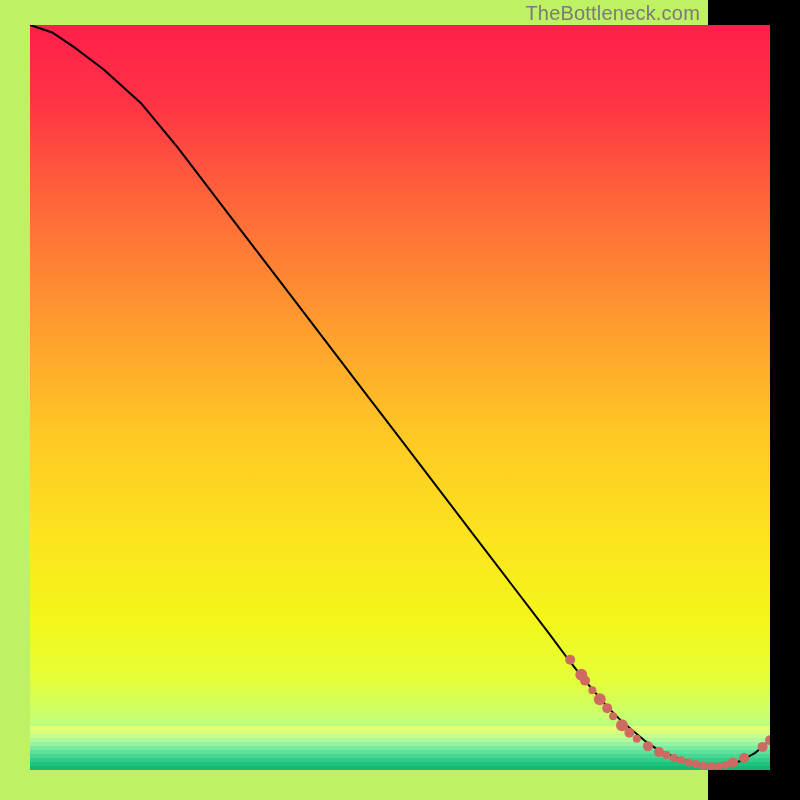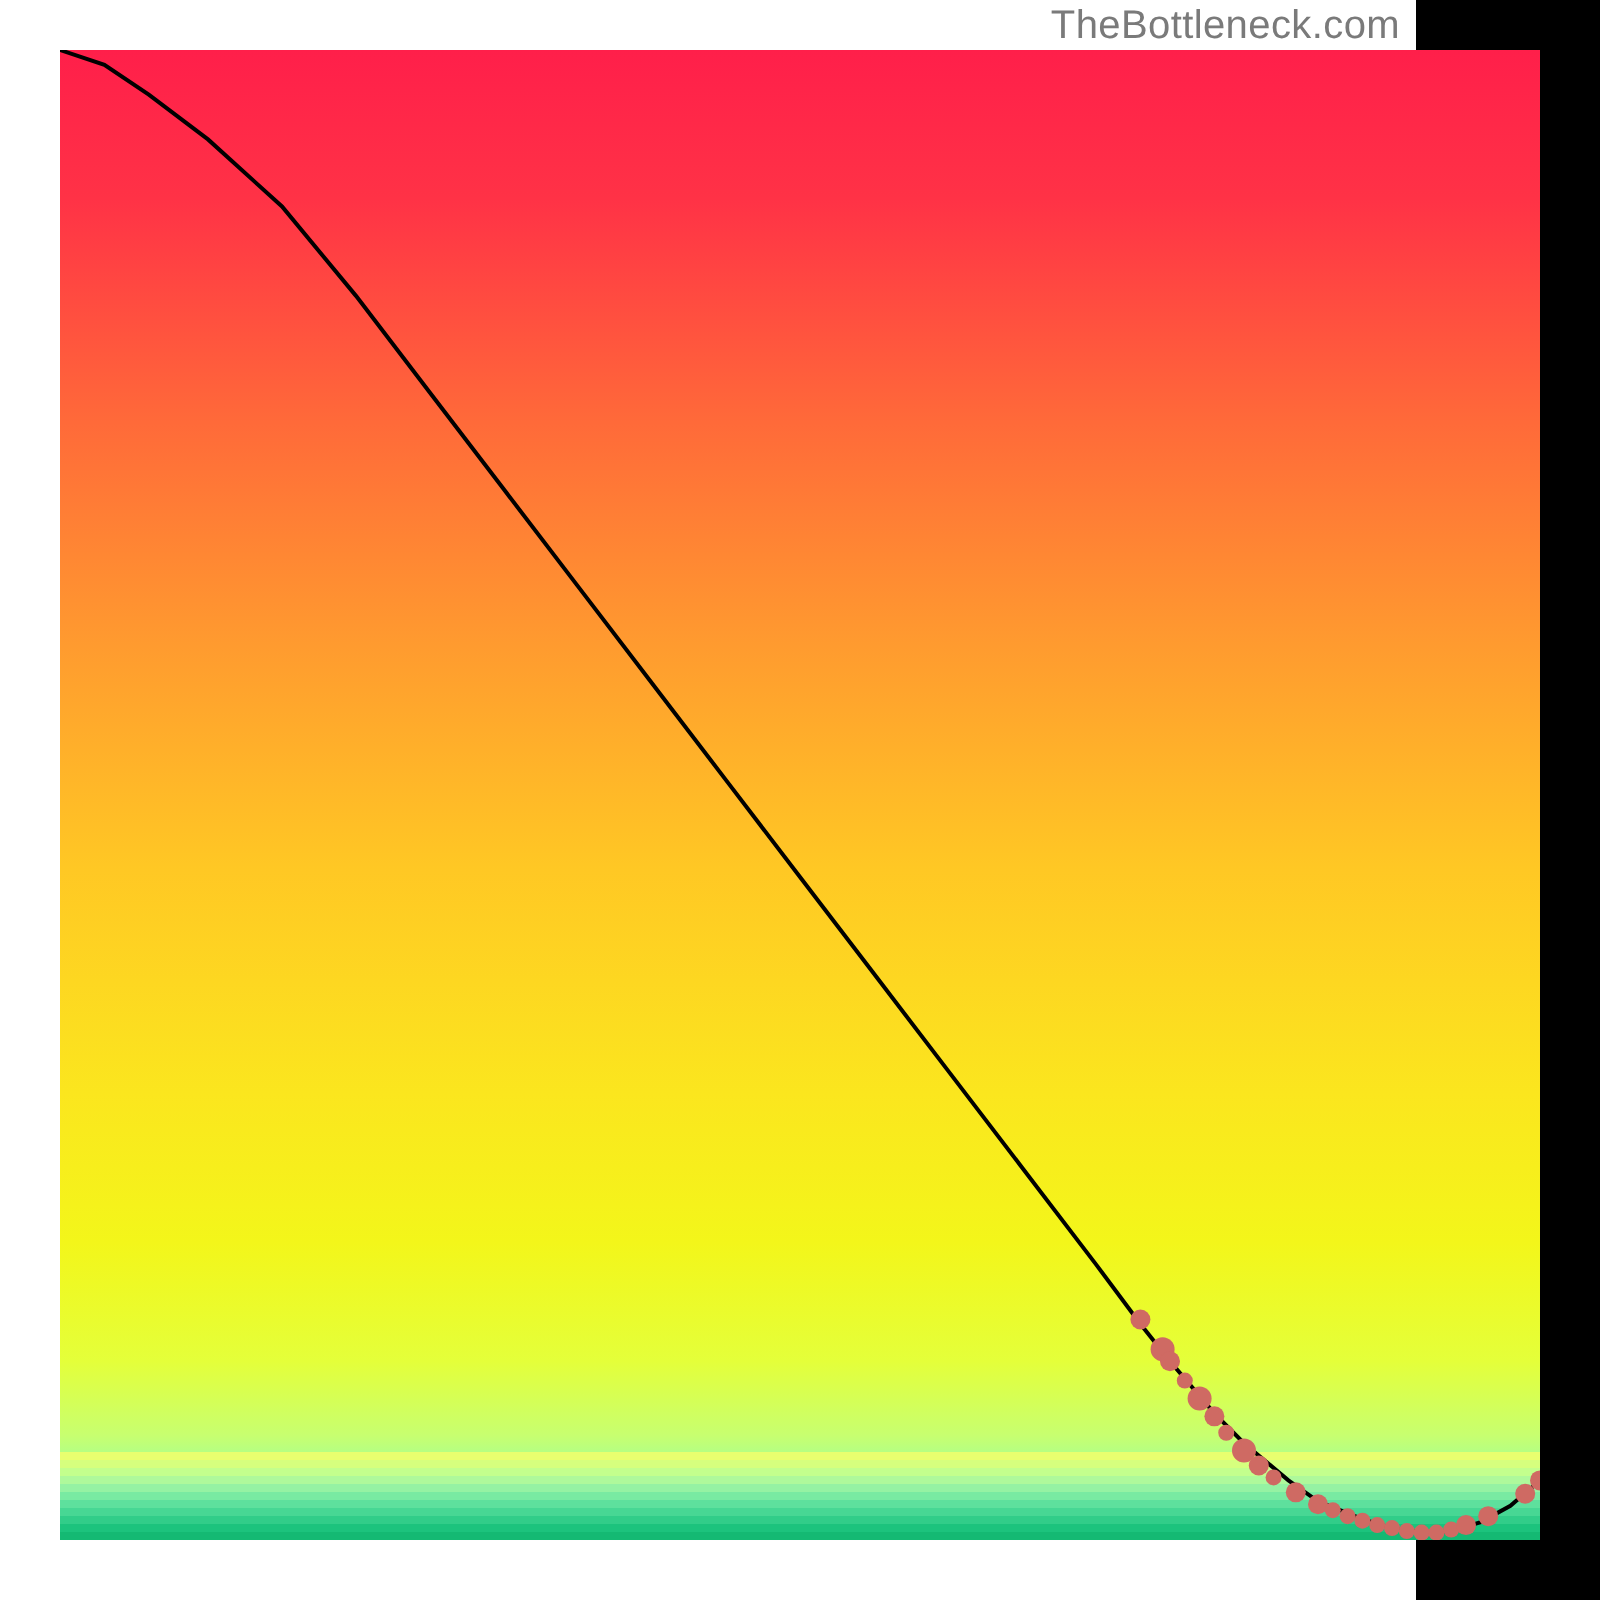--- a/index.html
+++ b/index.html
@@ -8,21 +8,21 @@
     width: 800px;
     height: 800px;
     background: #000;
     overflow: hidden;
     font-family: Arial, Helvetica, sans-serif;
   }
   .outer {
     position: relative;
     width: 708px;
     height: 800px;
-    background: #ffffff;
+    background: #bef264;
   }
   .watermark {
     position: absolute;
     top: 2px;
     right: 8px;
     color: #7a7a7a;
     font-size: 20px;
     font-weight: 400;
     letter-spacing: 0.2px;
     z-index: 20;

